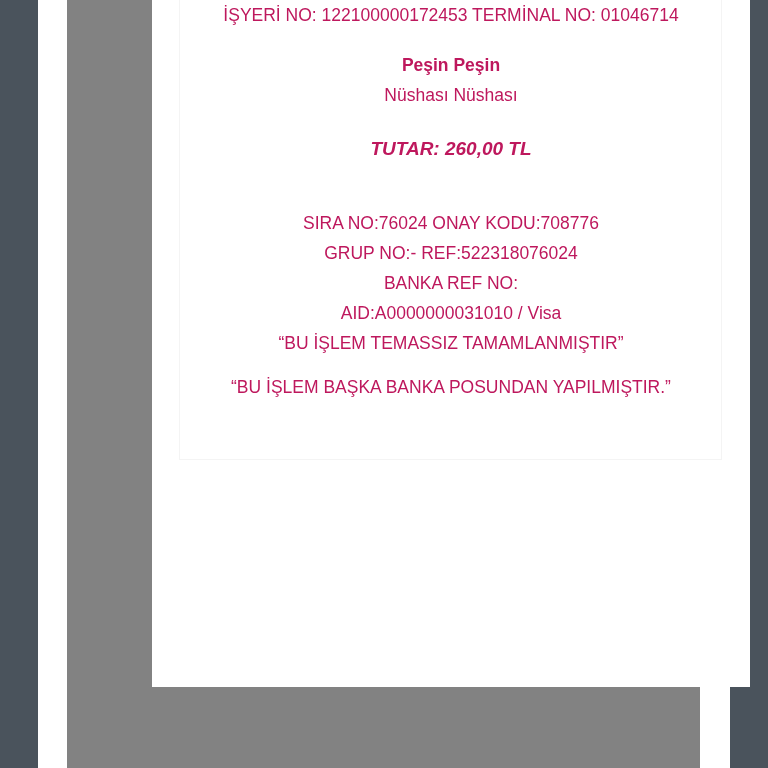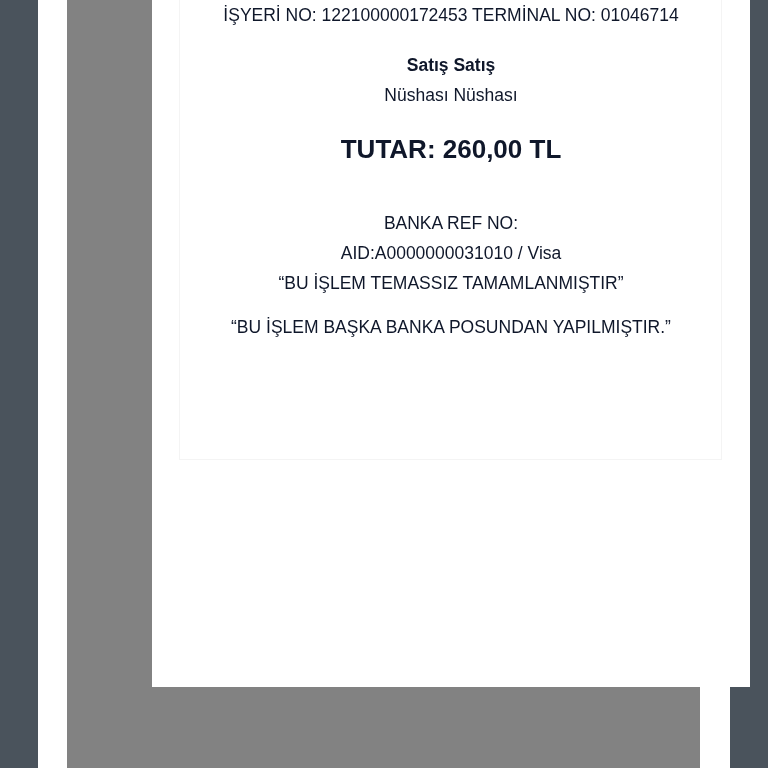--- a/index.html
+++ b/index.html
@@ -64,29 +64,29 @@
     box-sizing: border-box;
   }
 
   
   .receipt-lines {
     position: absolute;
     top: 0;
     left: 0;
     width: 598px;
     text-align: center;
-    color: #0f172a;
+    color: #be185d;
   }
   .line {
     line-height: 30px;
     font-size: 17.5px;
     white-space: nowrap;
   }
   .line.bold      { font-weight: bold; }
-  .line.amount    { font-weight: bold; font-size: 26px; line-height: 34px; }
+  .line.amount    { font-weight: bold; font-size: 19px; line-height: 34px; font-style: italic; }
   .spacer-sm { height: 14px; }
   .spacer-md { height: 20px; }
   .spacer-lg { height: 22px; }
 </style>
 </head>
 <body>
 
 <div class="viewport">
 
   <div class="edge-bar left"></div>
@@ -98,35 +98,37 @@
     <div class="page">
 
       <div class="receipt-box"></div>
 
       <div class="receipt-lines">
 
         <div class="line">İŞYERİ NO: 122100000172453   TERMİNAL NO: 01046714</div>
 
         <div class="spacer-md"></div>
 
-        <div class="line bold">Satış Satış</div>
+        <div class="line bold">Peşin Peşin</div>
 
         <div class="line">Nüshası Nüshası</div>
 
 
         <div class="spacer-lg"></div>
 
         <div class="line amount">TUTAR: 260,00 TL</div>
 
         <div class="spacer-lg"></div>
 
 
         <div class="spacer-md"></div>
 
+        <div class="line">SIRA NO:76024 ONAY KODU:708776</div>
 
+        <div class="line">GRUP NO:-  REF:522318076024</div>
 
         <div class="line">BANKA REF NO:</div>
 
         <div class="line">AID:A0000000031010 / Visa</div>
 
         <div class="line">“BU İŞLEM TEMASSIZ TAMAMLANMIŞTIR”</div>
 
         <div class="spacer-sm"></div>
 
         <div class="line">“BU İŞLEM BAŞKA BANKA POSUNDAN YAPILMIŞTIR.”</div>

